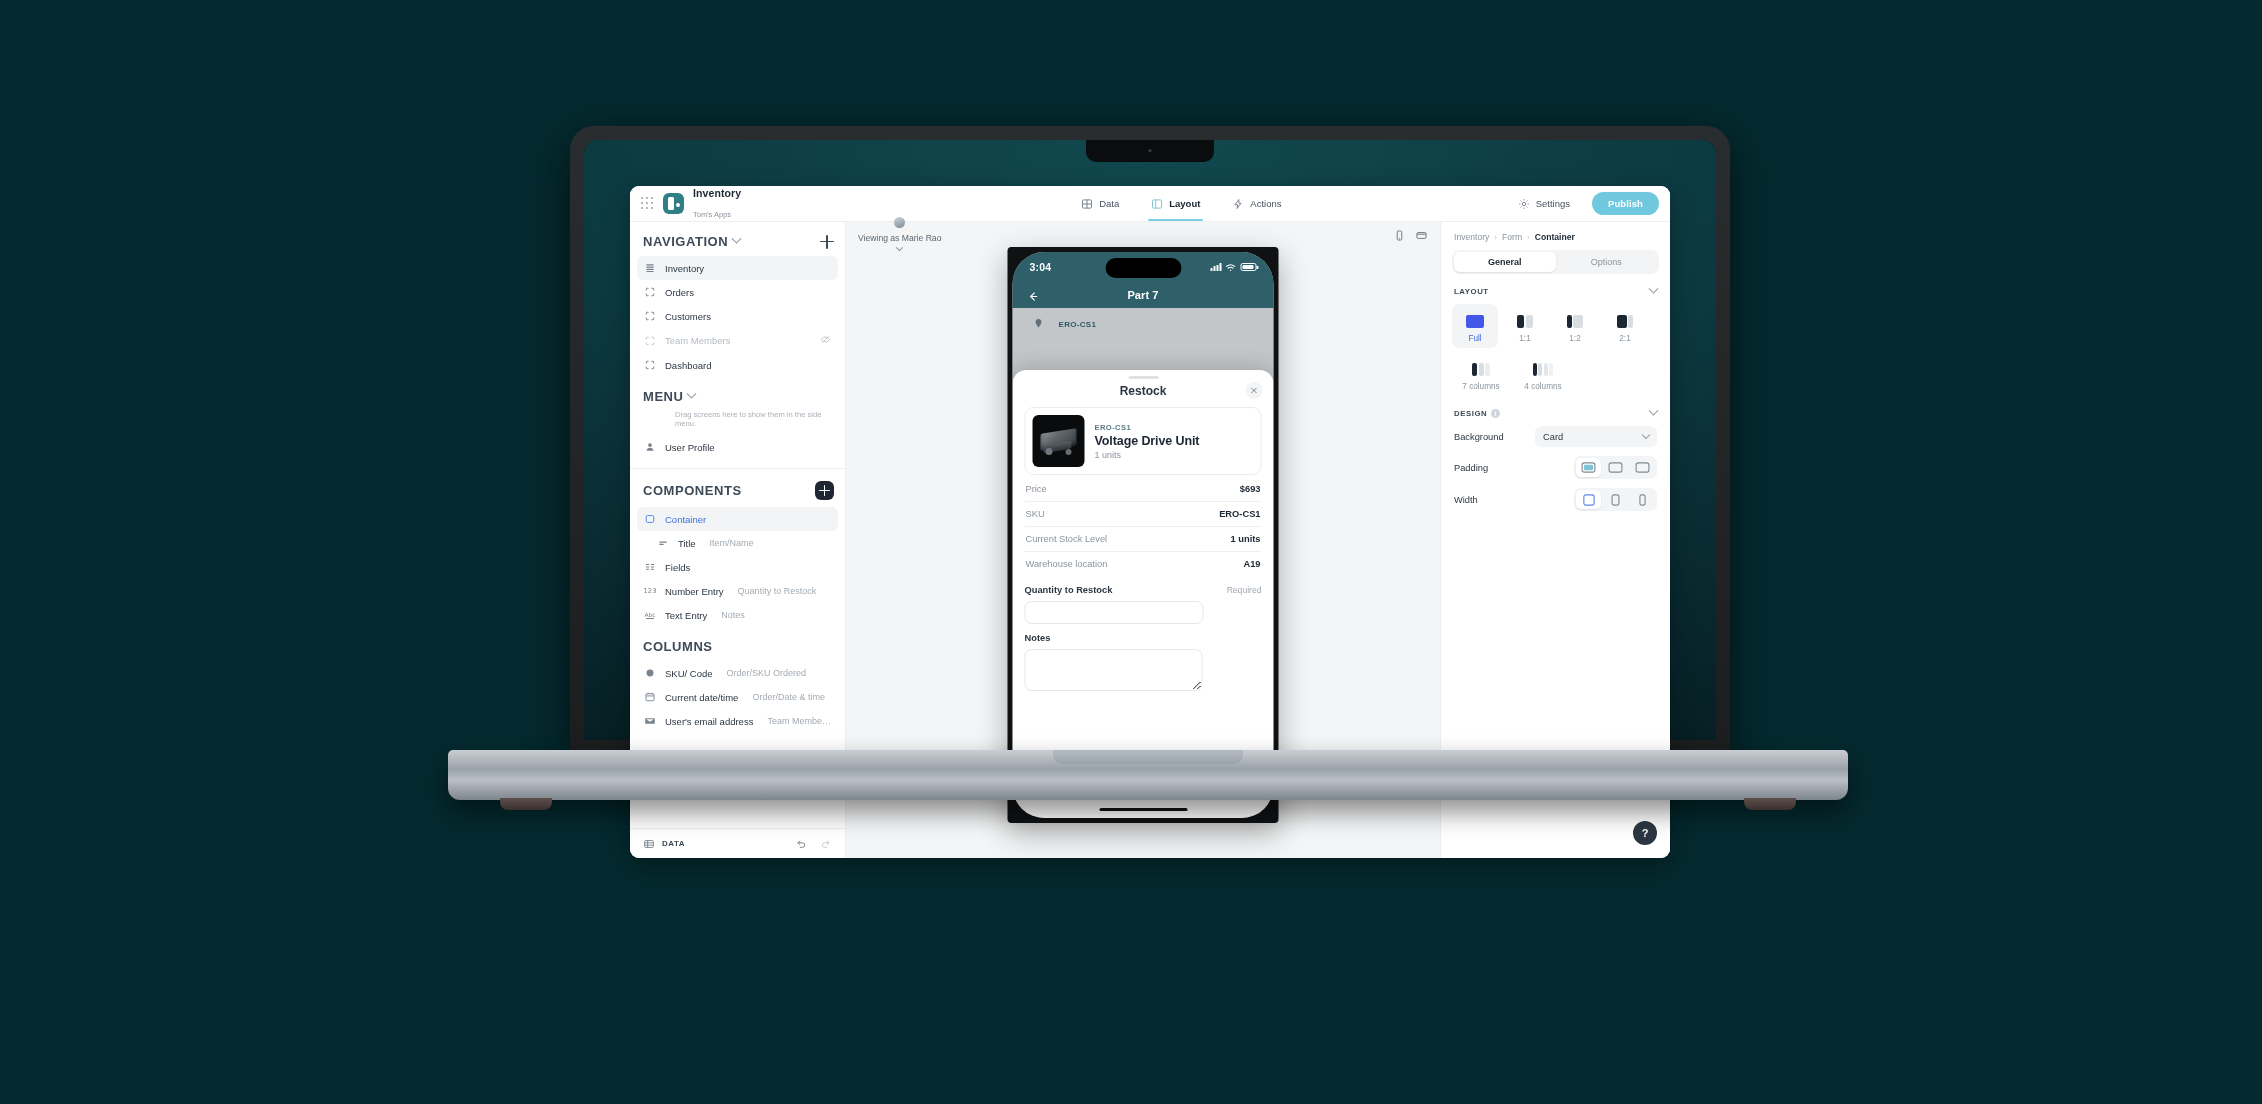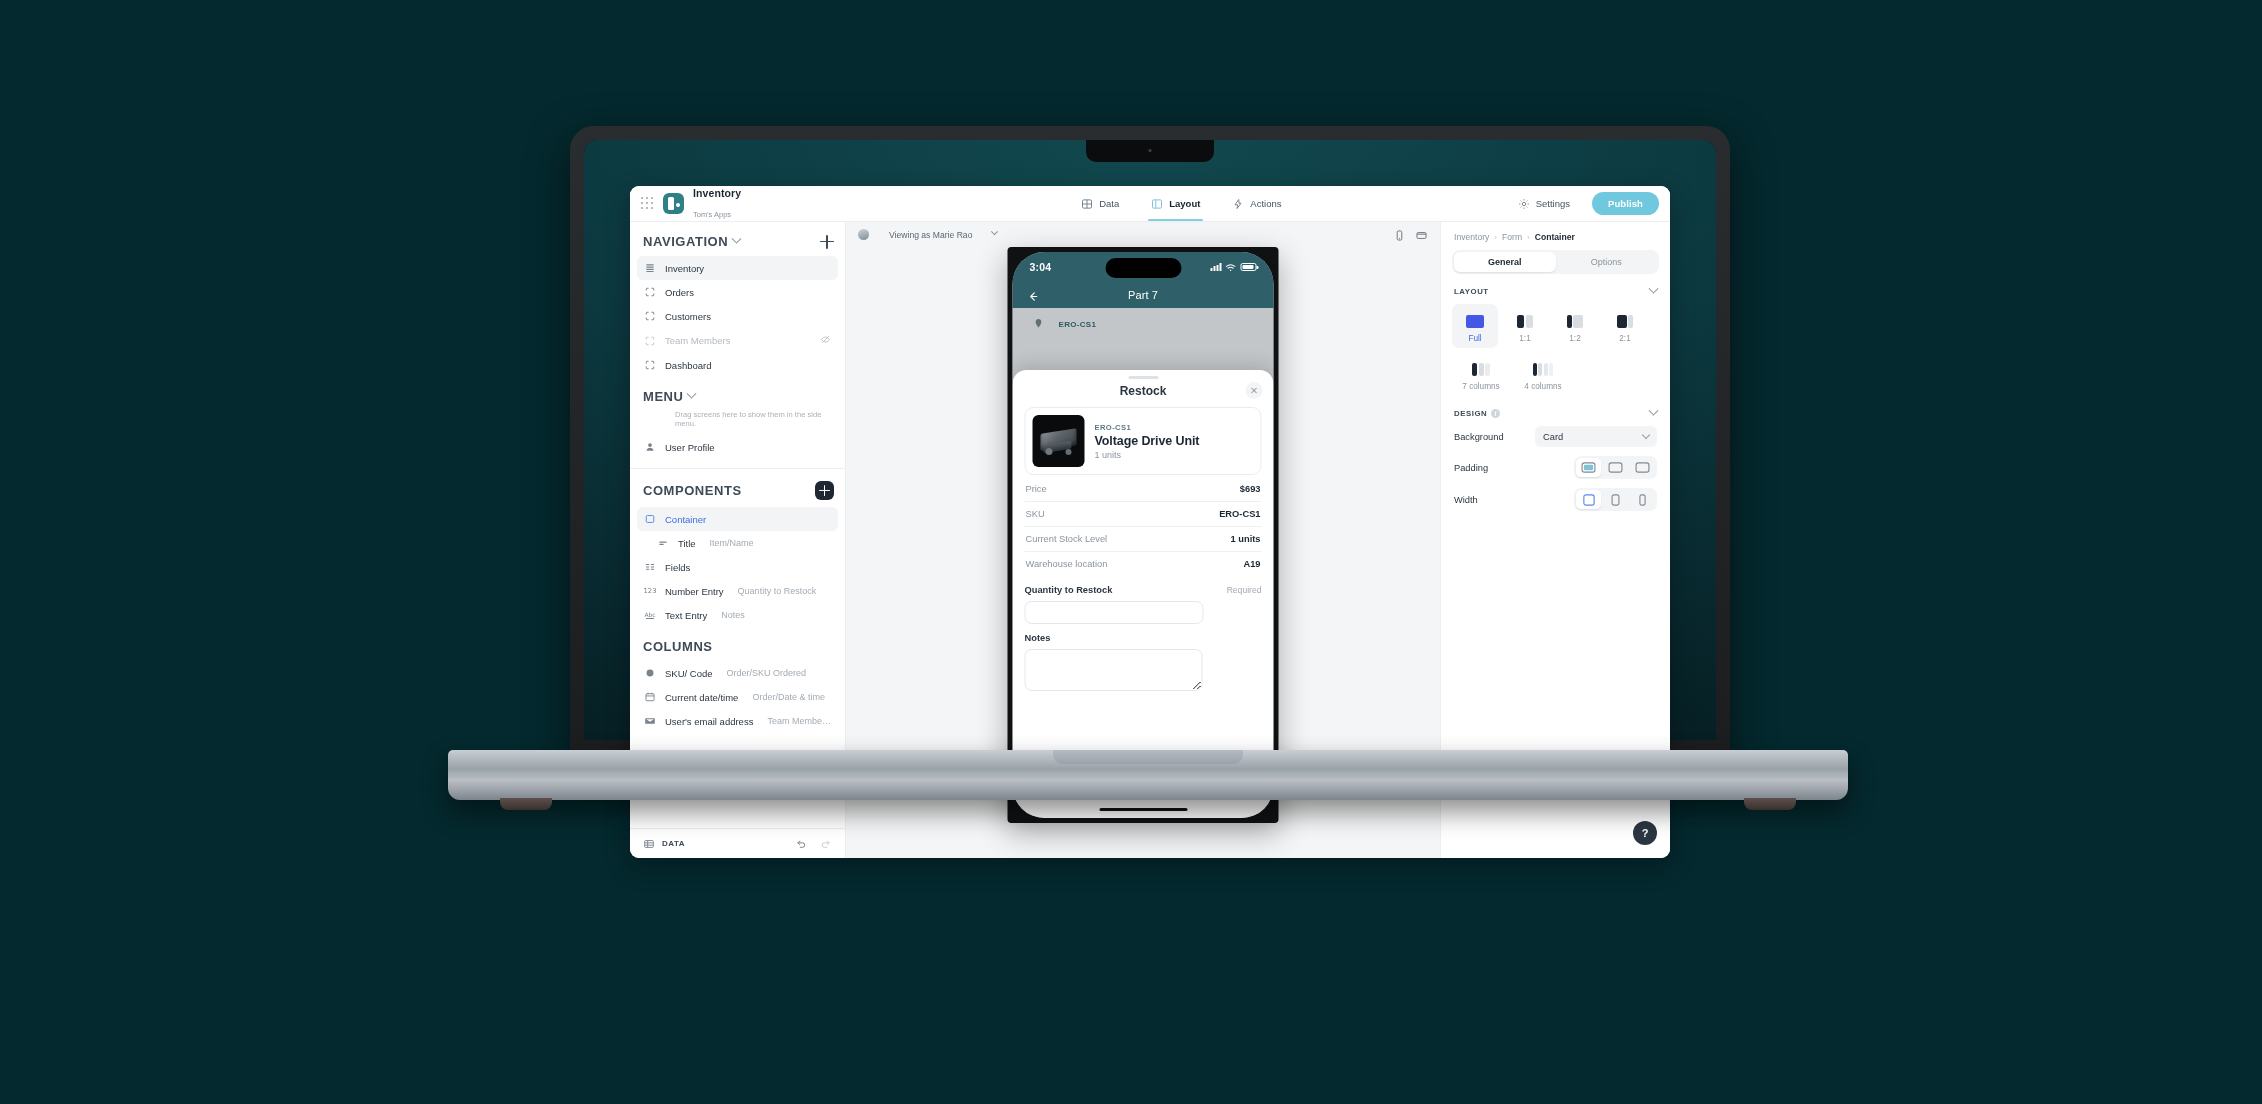--- a/index.html
+++ b/index.html
@@ -134,21 +134,21 @@
     display:flex; align-items:center; justify-content:space-between; padding:0 13px; }
   .sb-foot-left { display:flex; align-items:center; gap:7px; font-size:8px; font-weight:bold;
     letter-spacing:.5px; color:#3e4a57; cursor:pointer; }
   .sb-foot-right { display:flex; align-items:center; gap:13px; color:#9aa3ab; }
 
   
   .canvas { flex:1; background:#f4f5f6; position:relative; min-width:0;
     display:flex; flex-direction:column; }
   .canvas-top { height:25px; flex:0 0 25px; display:flex; align-items:center;
     justify-content:space-between; padding:0 12px; }
-  .viewing-as { display:flex; align-items:center; gap:20px; font-size:8.6px; color:#5b6772; cursor:pointer; }
+  .viewing-as { display:flex; align-items:center; gap:5px; font-size:8.6px; color:#5b6772; cursor:pointer;flex-direction:column; }
   .va-avatar { width:11px; height:11px; border-radius:50%;
     background:linear-gradient(160deg,#cfd6dc,#7e8a93); flex:0 0 11px; }
   .dev-toggle { display:flex; align-items:center; gap:9px; }
   .dev-ico { width:13px; height:13px; cursor:pointer; color:#6d7781; }
 
   .canvas-stage { flex:1; position:relative; }
 
   
   .phone {
     position:absolute; left:50%; transform:translateX(-50%); top:0;
@@ -170,21 +170,21 @@
   .sig i { width:2px; background:#fff; border-radius:.5px; }
   .batt { width:16px; height:8px; border:1.2px solid #fff; border-radius:2.2px; position:relative; }
   .batt:before { content:""; position:absolute; left:1px; top:1px; bottom:1px; right:2.4px;
     background:#fff; border-radius:1px; }
   .batt:after { content:""; position:absolute; right:-3px; top:2px; width:1.6px; height:3px;
     background:#fff; border-radius:0 1px 1px 0; }
 
   .nav-bar { height:26px; flex:0 0 26px; background:#2f5f69; color:#fff;
     display:flex; align-items:center; position:relative; padding:0 14px; }
   .nav-title { position:absolute; left:0; right:0; text-align:center; font-size:11px;
-    font-weight:normal; letter-spacing:.1px; }
+    font-weight:bold; letter-spacing:.1px; }
   .back-arrow { position:relative; z-index:2; width:13px; height:13px; cursor:pointer; }
 
   .page-under { flex:1; background:#c2c6c8; position:relative; overflow:hidden; }
   .under-row { display:flex; align-items:center; gap:16px; padding:10px 22px 0 22px; }
   .under-pin { width:8px; height:13px; }
   .under-sku { font-size:8px; font-weight:bold; color:#2d5a64; letter-spacing:.3px; }
 
   
   .sheet { position:absolute; left:0; right:0; bottom:0; top:62px;
     background:#fff; border-radius:14px 14px 32px 32px;

